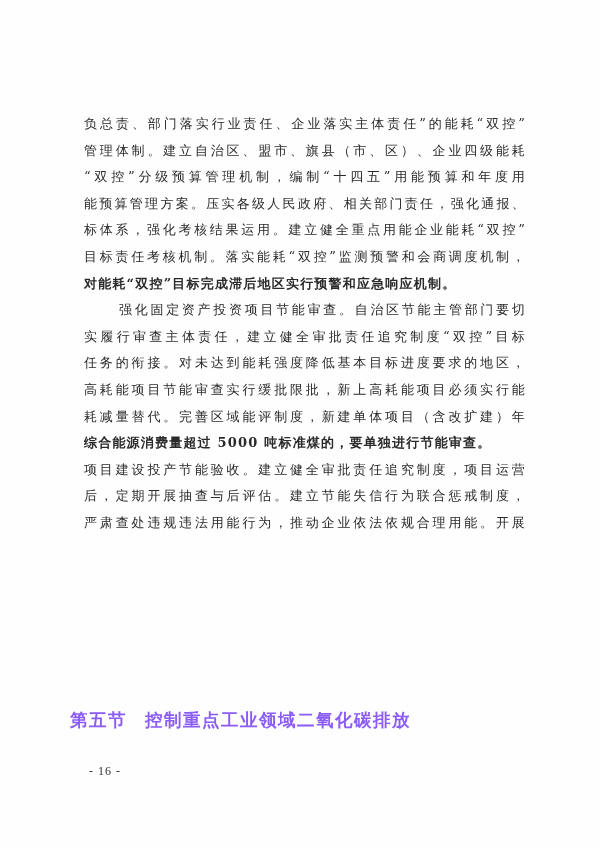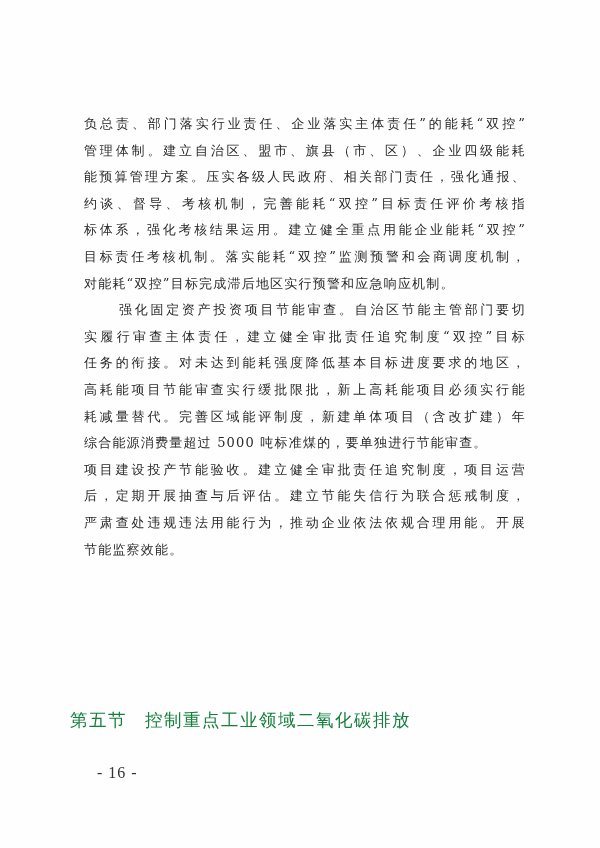--- a/index.html
+++ b/index.html
@@ -5,64 +5,63 @@
   html, body { margin: 0; padding: 0; background: #ffffff; }
   body { width: 600px; height: 848px; position: relative; overflow: hidden; }
   .page { position: absolute; left: 0; top: 0; width: 600px; height: 848px; background: #fefefe; }
   .body-text {
     position: absolute; left: 84px; top: 111px; width: 442px;
     font-family: "DejaVu Serif", "Liberation Serif", serif;
     font-size: 13px; line-height: 26.6px; color: #2a2a2a;
     letter-spacing: 1.2px;
   }
   .line { display: block; white-space: nowrap; text-align: justify; text-align-last: justify; height: 26.6px; }
-  .line.last { text-align-last: left; }
+  .line.last { text-align-last: left; font-weight: bold; }
   .line.indent { padding-left: 35px; }
   .heading {
     position: absolute; left: 0; top: 708px; width: 481px; text-align: center;
-    font-family: "DejaVu Serif", "Liberation Serif", serif; font-weight: normal;
-    font-size: 17.5px; color: #15803d; letter-spacing: 1.5px;
+    font-family: "DejaVu Serif", "Liberation Serif", serif; font-weight: bold;
+    font-size: 17.5px; color: #8b5cf6; letter-spacing: 1.5px;
   }
   .heading .gap { display: inline-block; width: 18px; }
   .page-number {
-    position: absolute; left: 97px; top: 764px;
-    font-family: "Liberation Serif", "DejaVu Serif", serif; font-size: 16px; color: #333;
+    position: absolute; left: 89px; top: 764px;
+    font-family: "Liberation Serif", "DejaVu Serif", serif; font-size: 12px; color: #333;
     letter-spacing: 1px;
   }
 </style>
 </head>
 <body>
 
 <div class="page">
   <div class="body-text">
 
     <div>
       <span class="line">负总责、部门落实行业责任、企业落实主体责任”的能耗“双控”</span>
       <span class="line">管理体制。建立自治区、盟市、旗县（市、区）、企业四级能耗</span>
+      <span class="line">“双控”分级预算管理机制，编制“十四五”用能预算和年度用</span>
       <span class="line">能预算管理方案。压实各级人民政府、相关部门责任，强化通报、</span>
-      <span class="line">约谈、督导、考核机制，完善能耗“双控”目标责任评价考核指</span>
       <span class="line">标体系，强化考核结果运用。建立健全重点用能企业能耗“双控”</span>
       <span class="line">目标责任考核机制。落实能耗“双控”监测预警和会商调度机制，</span>
       <span class="line last">对能耗“双控”目标完成滞后地区实行预警和应急响应机制。</span>
     </div>
 
     <div>
       <span class="line indent">强化固定资产投资项目节能审查。自治区节能主管部门要切</span>
       <span class="line">实履行审查主体责任，建立健全审批责任追究制度“双控”目标</span>
       <span class="line">任务的衔接。对未达到能耗强度降低基本目标进度要求的地区，</span>
       <span class="line">高耗能项目节能审查实行缓批限批，新上高耗能项目必须实行能</span>
       <span class="line">耗减量替代。完善区域能评制度，新建单体项目（含改扩建）年</span>
       <span class="line last">综合能源消费量超过 5000 吨标准煤的，要单独进行节能审查。</span>
     </div>
 
     <div>
       <span class="line">项目建设投产节能验收。建立健全审批责任追究制度，项目运营</span>
       <span class="line">后，定期开展抽查与后评估。建立节能失信行为联合惩戒制度，</span>
       <span class="line">严肃查处违规违法用能行为，推动企业依法依规合理用能。开展</span>
-      <span class="line last">节能监察效能。</span>
     </div>
   </div>
 
   <div class="heading">
     <span>第五节</span><span class="gap"></span><span>控制重点工业领域二氧化碳排放</span>
   </div>
 
   <div class="page-number">- 16 -</div>
 </div>
 

